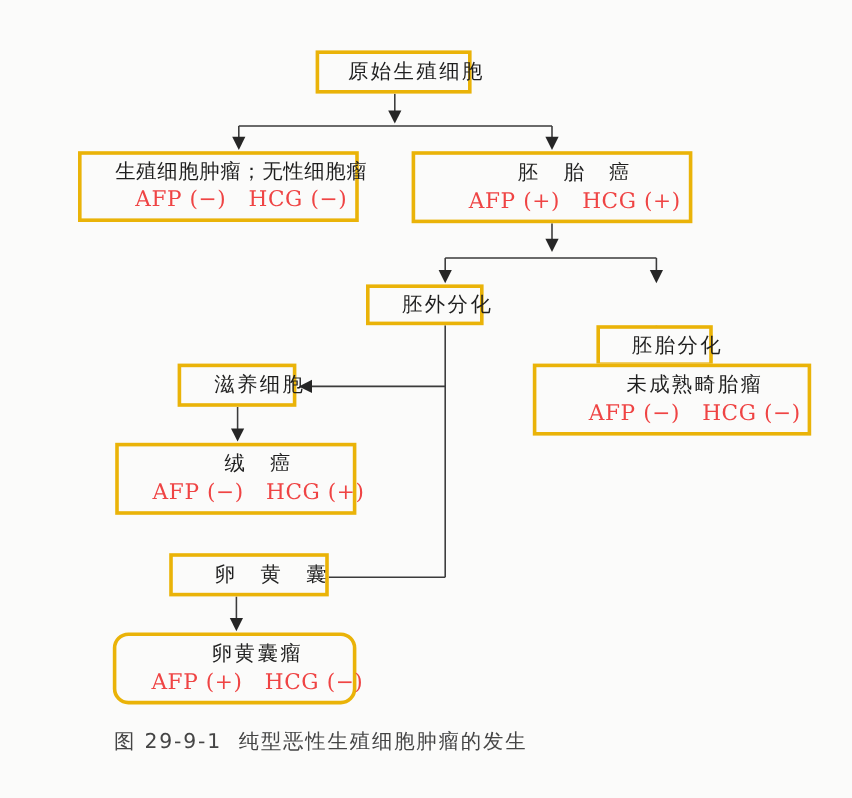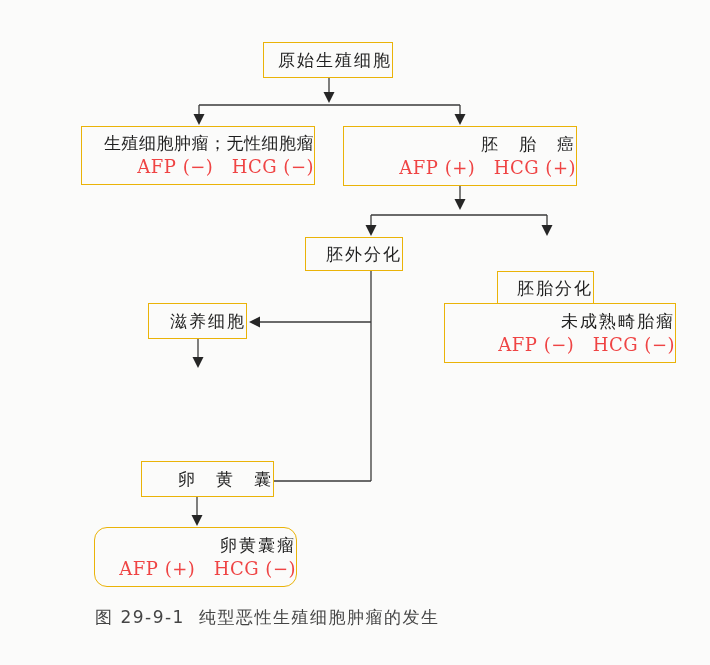--- a/index.html
+++ b/index.html
@@ -27,25 +27,25 @@
     stroke-width: 1.3;
     fill: none;
   }
   .connectors polygon {
     fill: #262626;
     stroke: none;
   }
   .node {
     position: absolute;
     box-sizing: border-box;
-    border: 1px solid #eab308;
+    border: 3px solid #eab308;
     background: #fbfbfa;
     display: flex;
     flex-direction: column;
-    align-items: flex-end;
+    align-items: center;
     justify-content: center;
     color: #1f1f1f;
     padding-left: 38px;
   }
   .node .title {
     font-size: 17px;
     letter-spacing: 2px;
     line-height: 1.35;
     white-space: nowrap;
   }
@@ -98,21 +98,21 @@
     <polygon points="192.5,357 203.5,357 198,368"></polygon>
 
     <path d="M197,497 L197,517"></path>
     <polygon points="191.5,515 202.5,515 197,526"></polygon>
   </svg>
 
   <div class="node" style="left:263px; top:42px; width:130px; height:36px;">
     <div class="title">原始生殖细胞</div>
   </div>
 
-  <div class="node" style="left:81px; top:126px; width:234px; height:59px;">
+  <div class="node" style="left:65px; top:126px; width:234px; height:59px;">
     <div class="title" style="letter-spacing:0.5px;">生殖细胞肿瘤；无性细胞瘤</div>
     <div class="markers">AFP (−)　HCG (−)</div>
   </div>
 
   <div class="node" style="left:343px; top:126px; width:234px; height:60px;">
     <div class="title">胚　胎　癌</div>
     <div class="markers">AFP (+)　HCG (+)</div>
   </div>
 
   <div class="node" style="left:305px; top:237px; width:98px; height:34px;">
@@ -125,20 +125,24 @@
 
   <div class="node" style="left:444px; top:303px; width:232px; height:60px;">
     <div class="title">未成熟畸胎瘤</div>
     <div class="markers">AFP (−)　HCG (−)</div>
   </div>
 
   <div class="node" style="left:148px; top:303px; width:99px; height:36px;">
     <div class="title">滋养细胞</div>
   </div>
 
+  <div class="node" style="left:96px; top:369px; width:201px; height:60px;">
+    <div class="title">绒　癌</div>
+    <div class="markers">AFP (−)　HCG (+)</div>
+  </div>
 
   <div class="node" style="left:141px; top:461px; width:133px; height:36px;">
     <div class="title">卵　黄　囊</div>
   </div>
 
   <div class="node" style="left:94px; top:527px; width:203px; height:60px;border-radius:13px;">
     <div class="title">卵黄囊瘤</div>
     <div class="markers">AFP (+)　HCG (−)</div>
   </div>
 

